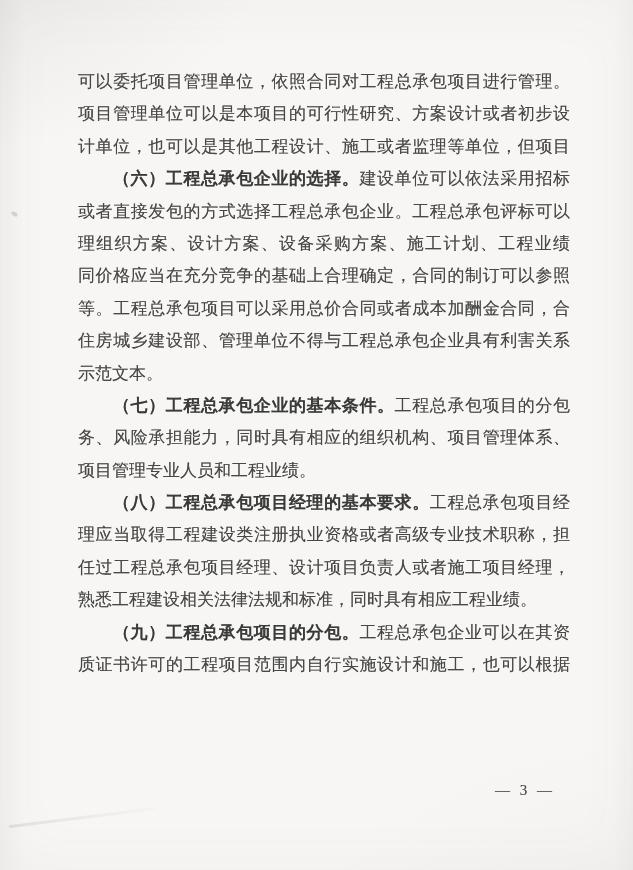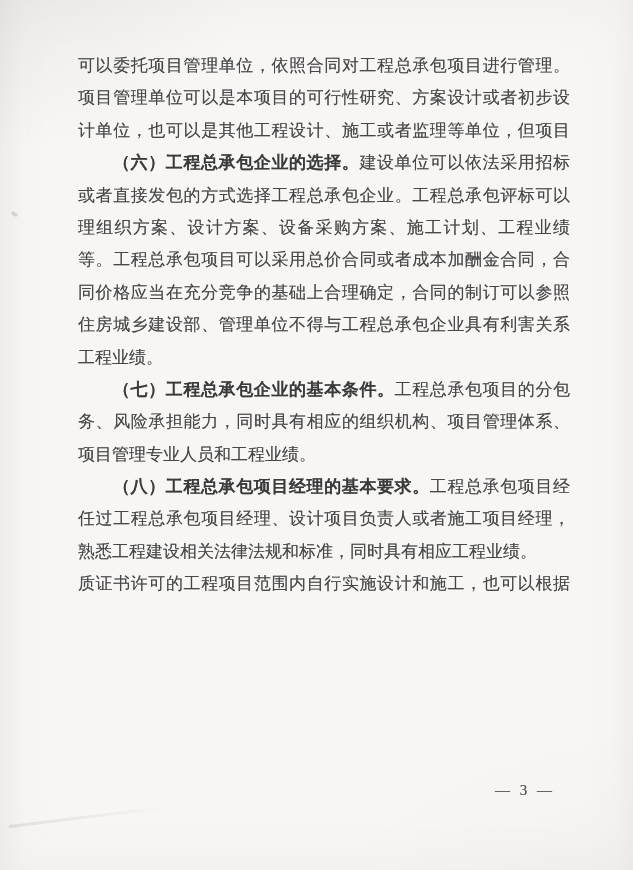--- a/index.html
+++ b/index.html
@@ -36,21 +36,21 @@
   }
   .artifact.diag {
     left: 8px; top: 816px; width: 150px; height: 3px;
     background: linear-gradient(90deg, rgba(130,130,128,0.18), rgba(130,130,128,0.02));
     transform: rotate(-7deg);
     border-radius: 2px;
   }
   .doc-body {
     position: absolute;
     left: 78px;
-    top: 50px;
+    top: 66px;
     width: 492px;
   }
   .line {
     height: 32.4px;
     line-height: 32.4px;
     font-size: 17px;
     color: var(--ink, #474747);
     text-align: justify;
     text-align-last: left;
     -moz-text-align-last: left;
@@ -90,26 +90,28 @@
   <div class="scan-vignette"></div>
   <div class="artifact speck"></div>
   <div class="artifact diag"></div>
   <div class="doc-body">
       <div class="line fill"><span>可以委托项目管理单位，依照合同对工程总承包项目进行管理。</span></div>
       <div class="line fill"><span>项目管理单位可以是本项目的可行性研究、方案设计或者初步设</span></div>
       <div class="line fill"><span>计单位，也可以是其他工程设计、施工或者监理等单位，但项目</span></div>
       <div class="line indent fill"><span class="bold">（六）工程总承包企业的选择。</span><span>建设单位可以依法采用招标</span></div>
       <div class="line fill"><span>或者直接发包的方式选择工程总承包企业。工程总承包评标可以</span></div>
       <div class="line fill"><span>理组织方案、设计方案、设备采购方案、施工计划、工程业绩</span></div>
+      <div class="line fill"><span>同价格应当在充分竞争的基础上合理确定，合同的制订可以参照</span></div>
       <div class="line fill"><span>等。工程总承包项目可以采用总价合同或者成本加酬金合同，合</span></div>
-      <div class="line fill"><span>同价格应当在充分竞争的基础上合理确定，合同的制订可以参照</span></div>
       <div class="line fill"><span>住房城乡建设部、管理单位不得与工程总承包企业具有利害关系</span></div>
-      <div class="line"><span>工程业绩。</span></div>
+      <div class="line"><span>示范文本。</span></div>
       <div class="line indent fill"><span class="bold">（七）工程总承包企业的基本条件。</span><span>工程总承包项目的分包</span></div>
       <div class="line fill"><span>务、风险承担能力，同时具有相应的组织机构、项目管理体系、</span></div>
       <div class="line"><span>项目管理专业人员和工程业绩。</span></div>
       <div class="line indent fill"><span class="bold">（八）工程总承包项目经理的基本要求。</span><span>工程总承包项目经</span></div>
+      <div class="line fill"><span>理应当取得工程建设类注册执业资格或者高级专业技术职称，担</span></div>
       <div class="line fill"><span>任过工程总承包项目经理、设计项目负责人或者施工项目经理，</span></div>
       <div class="line"><span>熟悉工程建设相关法律法规和标准，同时具有相应工程业绩。</span></div>
+      <div class="line indent fill"><span class="bold">（九）工程总承包项目的分包。</span><span>工程总承包企业可以在其资</span></div>
       <div class="line fill"><span>质证书许可的工程项目范围内自行实施设计和施工，也可以根据</span></div>
     </div>
   <div class="page-number">— 3 —</div>
 </div>
 
 </body></html>

